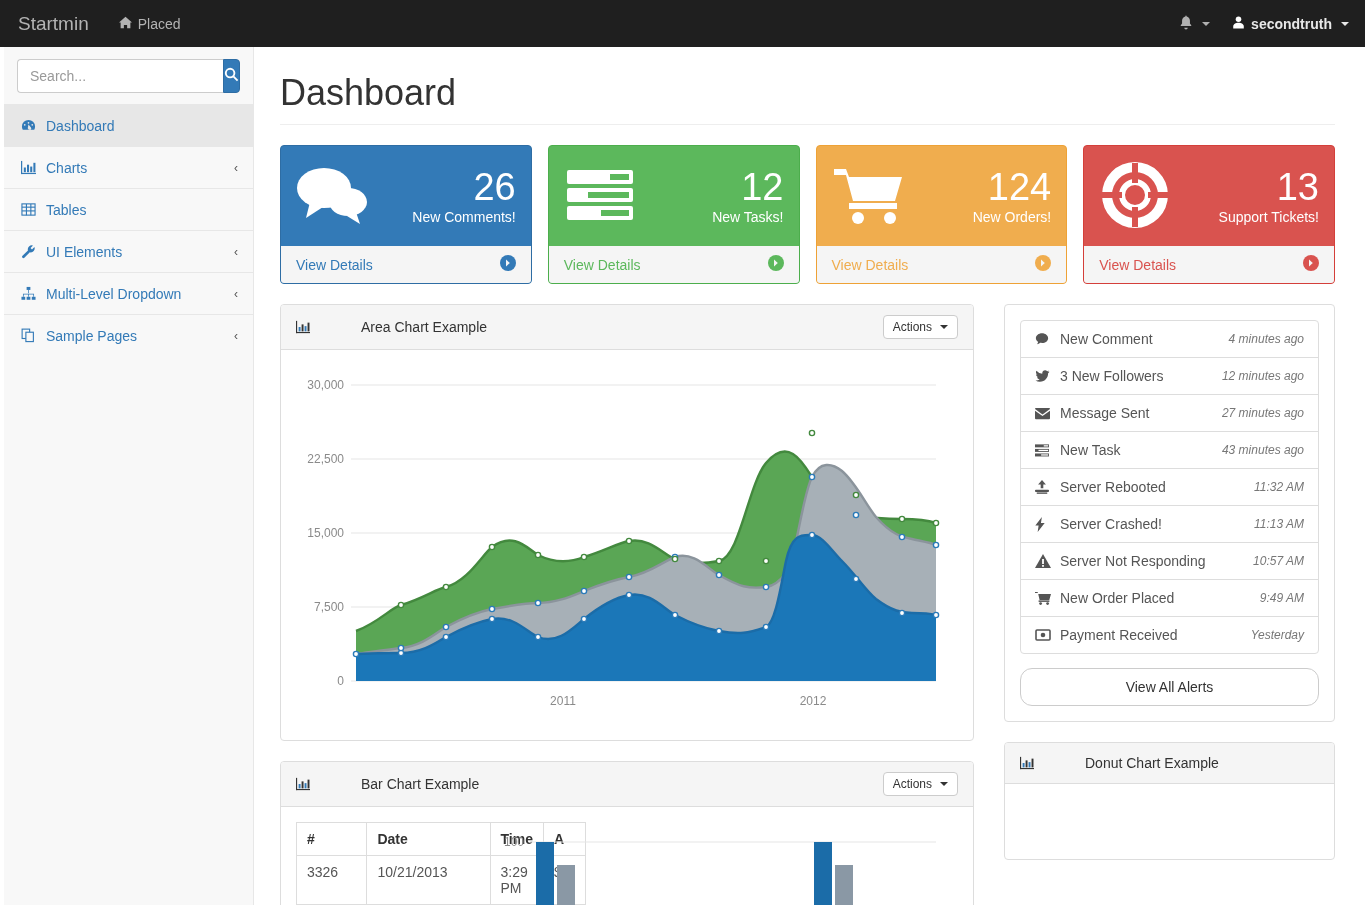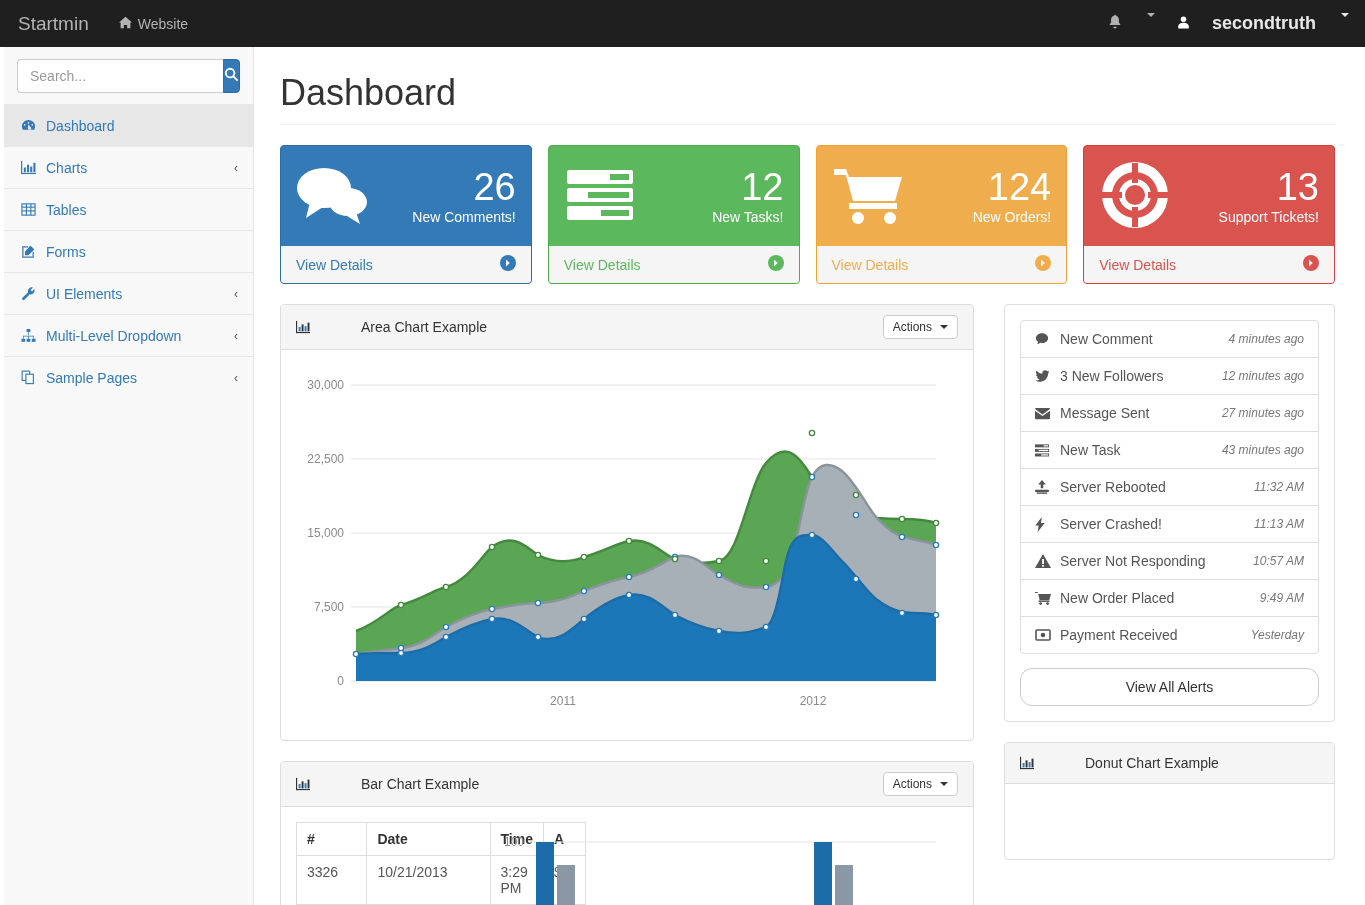--- a/index.html
+++ b/index.html
@@ -29,22 +29,22 @@
   .nav-left-link {
     color: #b3b3b3; font-size: 14px;
     margin-left: 14px; text-decoration: none;
     display: flex; align-items: center; gap: 6px;
   }
   .navbar-right {
     margin-left: auto; display: flex; align-items: center;
     padding-right: 16px; gap: 22px;
   }
   .nav-item-right {
-    color: #e8e8e8; font-size: 18px;
-    display: flex; align-items: flex-start; gap: 22px;
+    color: #e8e8e8; font-size: 14px;
+    display: flex; align-items: center; gap: 6px;
     text-decoration: none; font-weight: bold;
   }
   .nav-item-right.bell { color: #b0b0b0; font-weight: normal; }
   .caret {
     width: 0; height: 0; display: inline-block;
     border-left: 4px solid transparent;
     border-right: 4px solid transparent;
     border-top: 4px solid currentColor;
     margin-left: 3px;
   }
@@ -252,21 +252,21 @@
 <body>
 
 <div class="navbar">
   <a class="brand" href="#">Startmin</a>
   <a class="nav-left-link" href="#">
     <span>
       <svg width="13" height="13" viewBox="0 0 16 16" fill="#b3b3b3">
           <path d="M8 1L0 8h2v7h4v-4h4v4h4V8h2z"></path>
         </svg>
     </span>
-    <span>Website</span>
+    <span>Placed</span>
   </a>
   <div class="navbar-right">
     <a class="nav-item-right bell" href="#">
       <span>
         <svg width="14" height="15" viewBox="0 0 16 16" fill="#b0b0b0">
             <path d="M8 16a2 2 0 002-2H6a2 2 0 002 2zm6-4v-1l-1.5-2V6c0-2.4-1.6-4.4-3.8-4.9V.8a.7.7 0 10-1.4 0v.3C5.1 1.6 3.5 3.6 3.5 6v3L2 11v1z"></path>
           </svg>
       </span>
       <i class="caret"></i>
     </a>
@@ -329,32 +329,20 @@
         <span class="nav-icon">
           <svg width="15" height="15" viewBox="0 0 16 16" fill="none" stroke="#337ab7" stroke-width="1.2">
               <rect x="1" y="2" width="14" height="12"></rect>
               <line x1="1" y1="5.5" x2="15" y2="5.5"></line>
               <line x1="1" y1="9.5" x2="15" y2="9.5"></line>
               <line x1="5.8" y1="2" x2="5.8" y2="14"></line>
               <line x1="10.5" y1="2" x2="10.5" y2="14"></line>
             </svg>
         </span>
         <span>Tables</span>
-        <span class="nav-arrow"></span>
-      </a>
-    </li>
-    <li>
-      <a class="nav-link" href="#">
-        <span class="nav-icon">
-          <svg width="15" height="15" viewBox="0 0 16 16" fill="none" stroke="#337ab7" stroke-width="1.3">
-              <path d="M13 8.5V14H2V3h5.5"></path>
-              <path d="M10 1.6l4.2 4.2-6.3 6.3H4.2V8.3z" fill="#337ab7" stroke="none"></path>
-            </svg>
-        </span>
-        <span>Forms</span>
         <span class="nav-arrow"></span>
       </a>
     </li>
     <li>
       <a class="nav-link" href="#">
         <span class="nav-icon">
           <svg width="15" height="15" viewBox="0 0 16 16" fill="#337ab7">
               <path d="M14.3 3.2l-2.6 2.6-1.5-1.5 2.6-2.6a4.2 4.2 0 00-5.4 5.1L1.6 12.6a1.4 1.4 0 102 2l5.8-5.8a4.2 4.2 0 004.9-5.6z"></path>
             </svg>
         </span>

